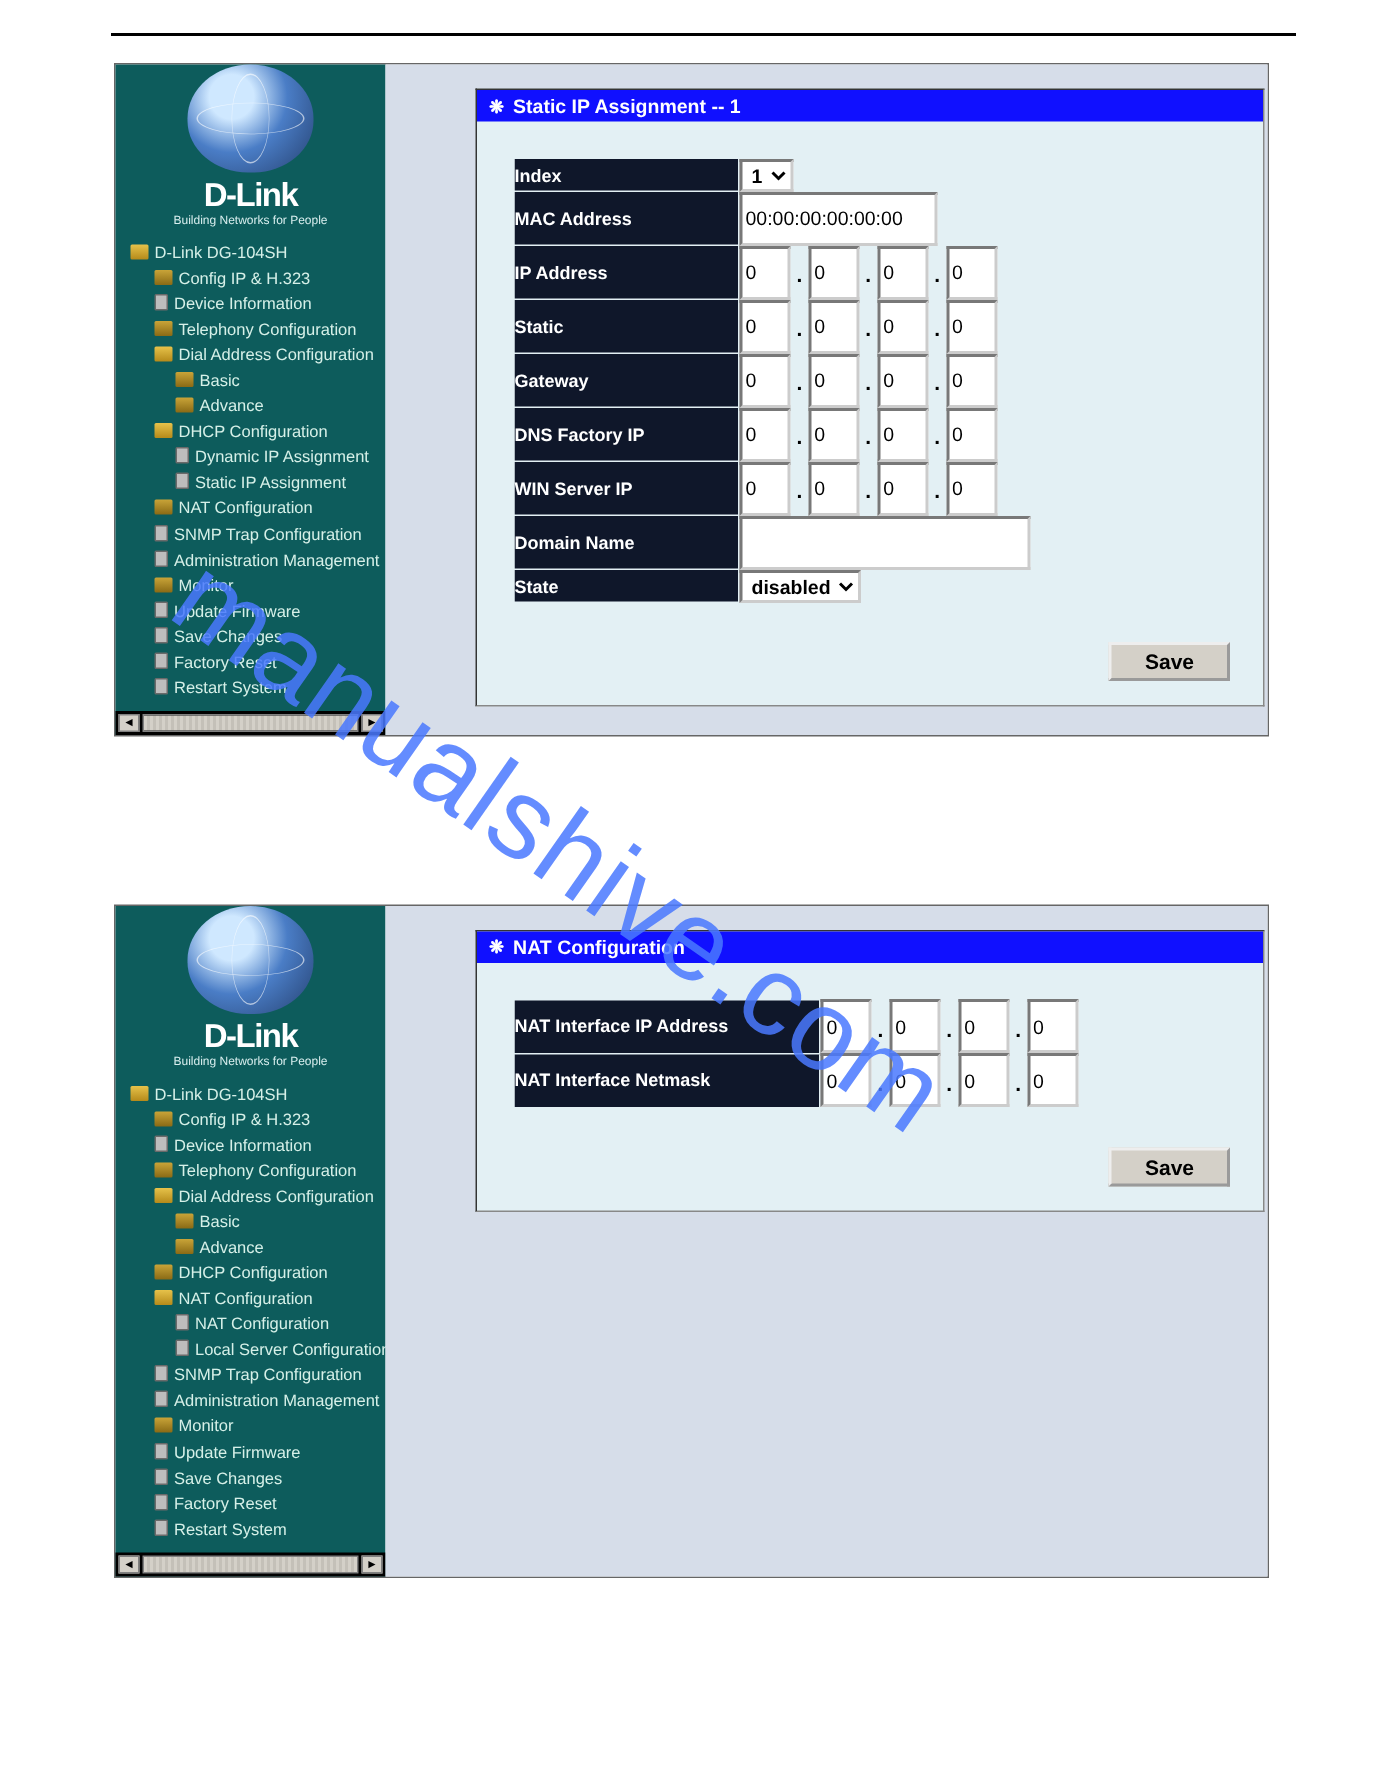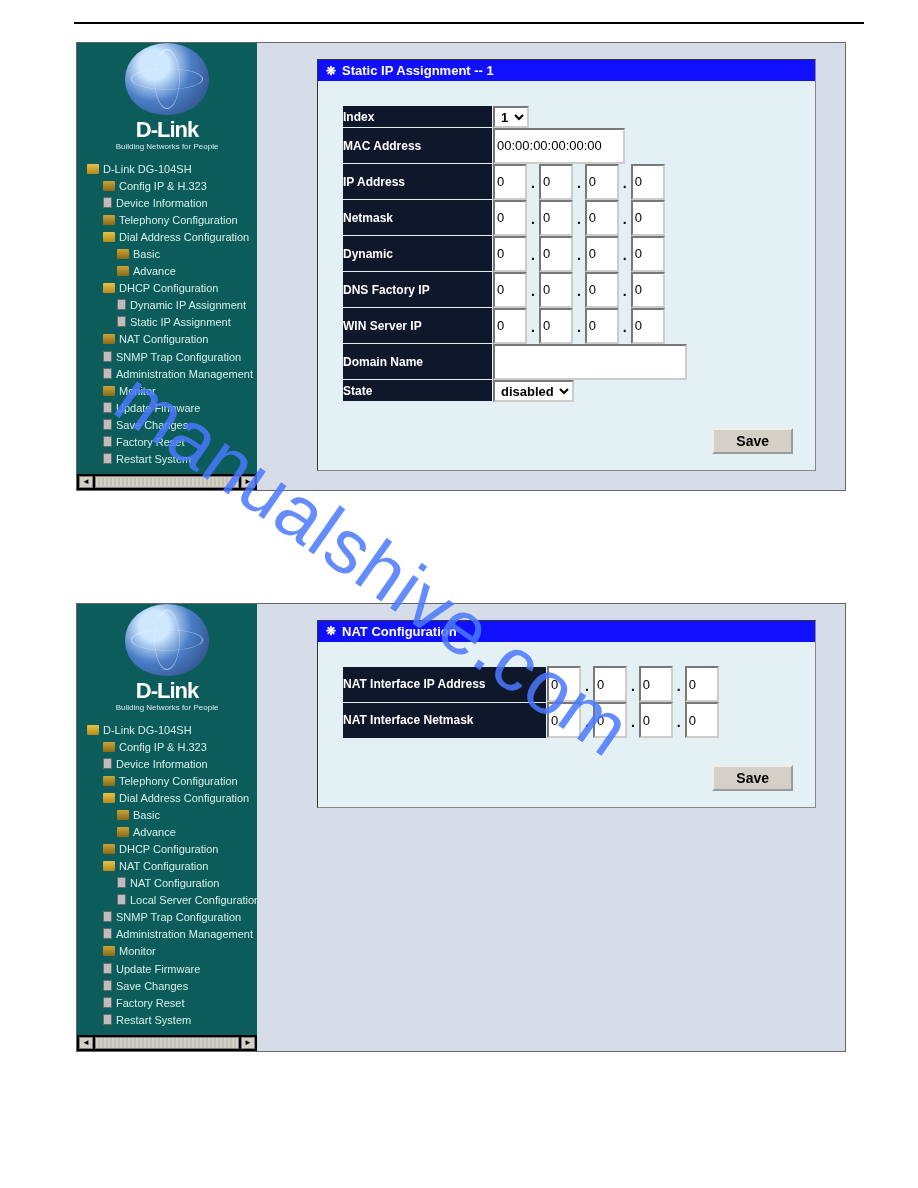--- a/index.html
+++ b/index.html
@@ -26,21 +26,21 @@
   .ic { display: inline-block; width: 12px; height: 10px; margin-right: 4px; vertical-align: -1px; border-radius: 1px; }
   .ic-folder-o { background: linear-gradient(#e6c24a,#b58a1a); }
   .ic-folder-c { background: linear-gradient(#c9a438,#8a6a15); }
   .ic-page { background: #bdbdbd; border: 1px solid #6a6a6a; width: 9px; height: 11px; }
 
   .sb-scroll { height: 16px; background: #000; display: flex; align-items: center; padding: 0 2px; gap: 2px; }
   .sb-btn { width: 14px; height: 12px; background: #d4d0c8; border: 1px solid #808080; display: inline-flex; align-items: center; justify-content: center; font-size: 8px; color: #000; }
   .sb-track { flex: 1; height: 12px; background: repeating-linear-gradient(90deg,#d4d0c8 0 2px,#c4c0b8 2px 4px); border: 1px solid #808080; }
 
   
-  .content { flex: 1; background: #d6dde9; padding: 16px 29px 16px 60px; }
+  .content { flex: 1; background: #d6dde9; padding: 16px 2px 16px 60px; }
   .panel { background: #e3f0f4; border: 1px inset #888; padding: 0 0 16px 0; }
   .panel-title { background: #1010ff; color: #fff; font-weight: bold; padding: 3px 8px; font-size: 13px; display: flex; align-items: center; gap: 6px; }
   .panel-title:before { content: "❋"; font-size: 12px; }
 
   .ftable { margin: 24px 0 10px 24px; border-collapse: collapse; }
   .ftable td { padding: 0; }
   .flabel { background: #0f172a; color: #fff; font-weight: bold; font-size: 12px; padding: 5px 10px 5px 8px; width: 150px; border: 1px solid #e3f0f4; }
   .fval { padding: 3px 6px 3px 4px; }
 
   input.txt, select.sel { font-family: Arial, sans-serif; font-size: 13px; border: 2px inset #ccc; background: #fff; padding: 1px 2px; height: 36px; }
@@ -112,25 +112,25 @@
             </tr>
         <tr>
               <td class="flabel">MAC Address</td>
             <td class="fval"><input class="txt mac" value="00:00:00:00:00:00" style=""></td>
             </tr>
         <tr>
               <td class="flabel">IP Address</td>
             <td class="fval"><input class="txt oct" value="0" style=""><span class="dot">.</span><input class="txt oct" value="0" style=""><span class="dot">.</span><input class="txt oct" value="0" style=""><span class="dot">.</span><input class="txt oct" value="0" style=""></td>
             </tr>
         <tr>
-              <td class="flabel">Netmask</td>
-            <td class="fval"><input class="txt oct" value="0" style=""><span class="dot">.</span><input class="txt oct" value="0" style=""><span class="dot">.</span><input class="txt oct" value="0" style=""><span class="dot">.</span><input class="txt oct" value="0" style=""></td>
-            </tr>
-        <tr>
-              <td class="flabel">Dynamic</td>
+              <td class="flabel">Static</td>
+            <td class="fval"><input class="txt oct" value="0" style=""><span class="dot">.</span><input class="txt oct" value="0" style=""><span class="dot">.</span><input class="txt oct" value="0" style=""><span class="dot">.</span><input class="txt oct" value="0" style=""></td>
+            </tr>
+        <tr>
+              <td class="flabel">Gateway</td>
             <td class="fval"><input class="txt oct" value="0" style=""><span class="dot">.</span><input class="txt oct" value="0" style=""><span class="dot">.</span><input class="txt oct" value="0" style=""><span class="dot">.</span><input class="txt oct" value="0" style=""></td>
             </tr>
         <tr>
               <td class="flabel">DNS Factory IP</td>
             <td class="fval"><input class="txt oct" value="0" style=""><span class="dot">.</span><input class="txt oct" value="0" style=""><span class="dot">.</span><input class="txt oct" value="0" style=""><span class="dot">.</span><input class="txt oct" value="0" style=""></td>
             </tr>
         <tr>
               <td class="flabel">WIN Server IP</td>
             <td class="fval"><input class="txt oct" value="0" style=""><span class="dot">.</span><input class="txt oct" value="0" style=""><span class="dot">.</span><input class="txt oct" value="0" style=""><span class="dot">.</span><input class="txt oct" value="0" style=""></td>
             </tr>

